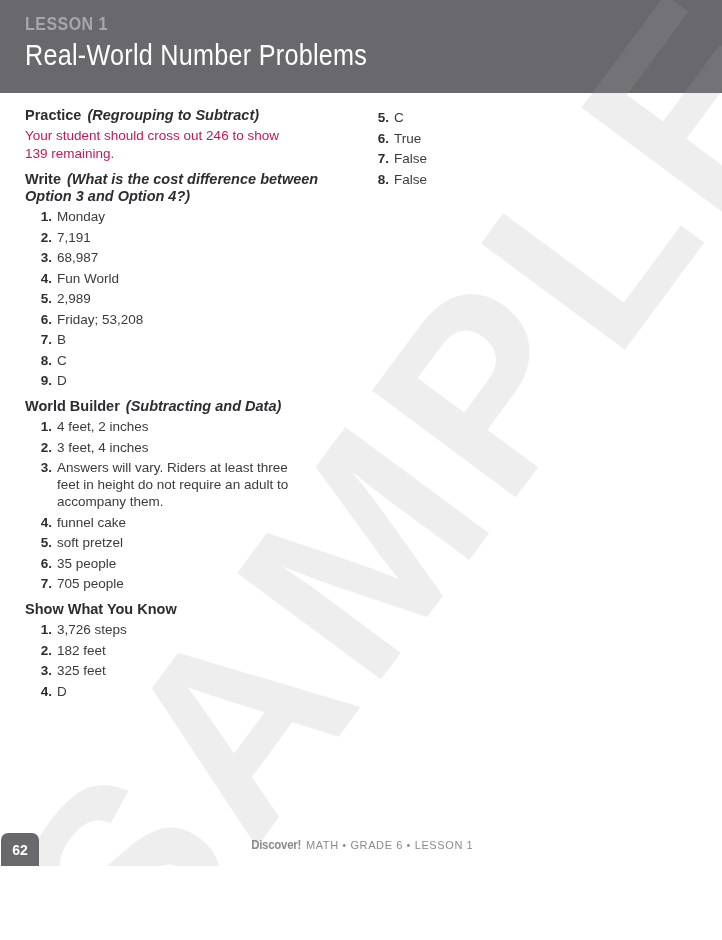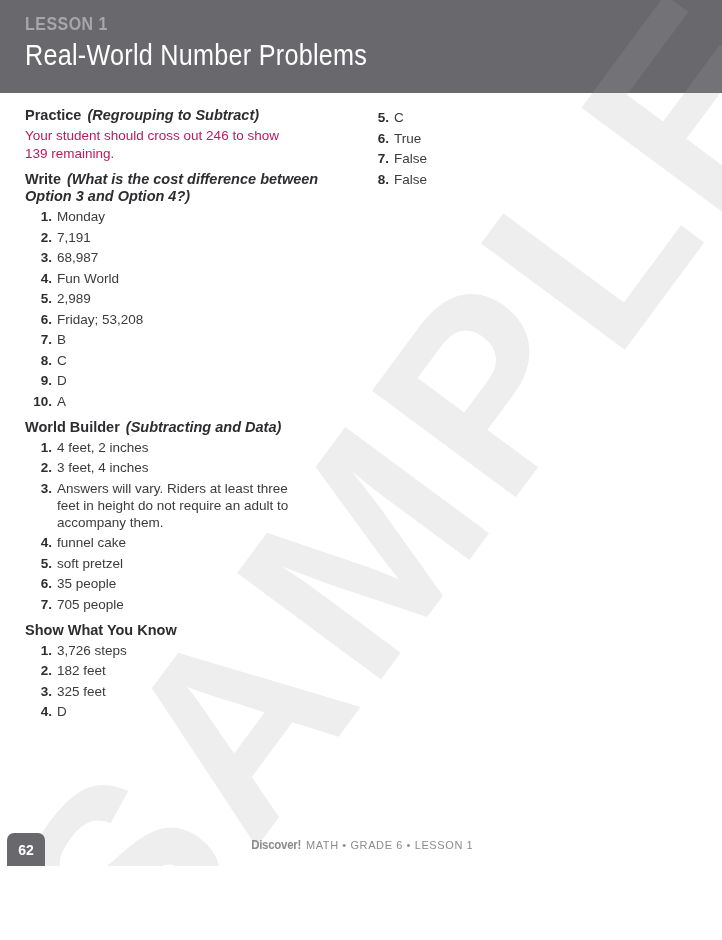--- a/index.html
+++ b/index.html
@@ -51,21 +51,21 @@
   .sec-body {
     font-size:13.5px; color:#be185d; line-height:17.5px; margin:1px 0 2px;
     max-width:272px;
   }
   .li { display:flex; font-size:13.5px; line-height:17px; margin-bottom:3.5px; color:#3b3b3d; }
   .li-num { flex:none; width:27px; text-align:right; font-weight:700; color:#2d2d30; margin-right:5px; }
   .col-left .li-text { max-width:252px; }
 
   
   .page-badge {
-    position:absolute; left:7px; bottom:0; width:38px; height:33px;
+    position:absolute; left:1px; bottom:0; width:38px; height:33px;
     background:#69686c; border-radius:7px 7px 0 0; color:#ffffff;
     font-size:14px; font-weight:700; display:flex; align-items:center;
     justify-content:center; z-index:3;
   }
   .footer-line {
     position:absolute; left:0; width:722px; bottom:14px; text-align:center;
     color:#8b8a8e; font-size:11px; letter-spacing:0.6px; z-index:3;
   }
   .brand {
     display:inline-block; font-size:12.5px; font-weight:700; letter-spacing:-0.3px;
@@ -139,24 +139,20 @@
               <span class="li-text">B</span>
             </div>
           <div class="li">
               <span class="li-num">8.</span>
               <span class="li-text">C</span>
             </div>
           <div class="li">
               <span class="li-num">9.</span>
               <span class="li-text">D</span>
             </div>
-          <div class="li">
-              <span class="li-num">10.</span>
-              <span class="li-text">A</span>
-            </div>
         </div>
       </section>
 
       <section class="sec">
         <p class="sec-heading">
           <span class="sec-title">World Builder</span>
           <span class="sec-note">(Subtracting and Data)</span>
         </p>
         <div class="answer-list">
           <div class="li">

